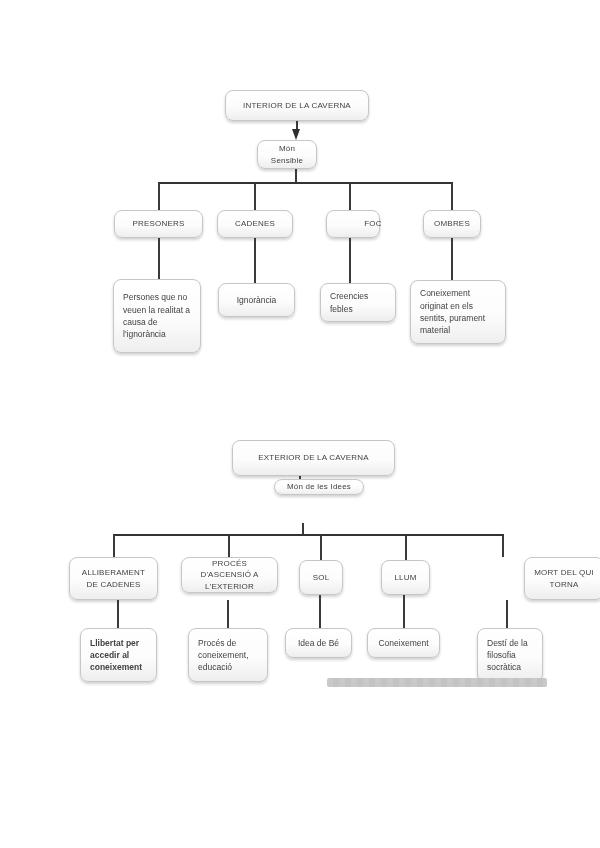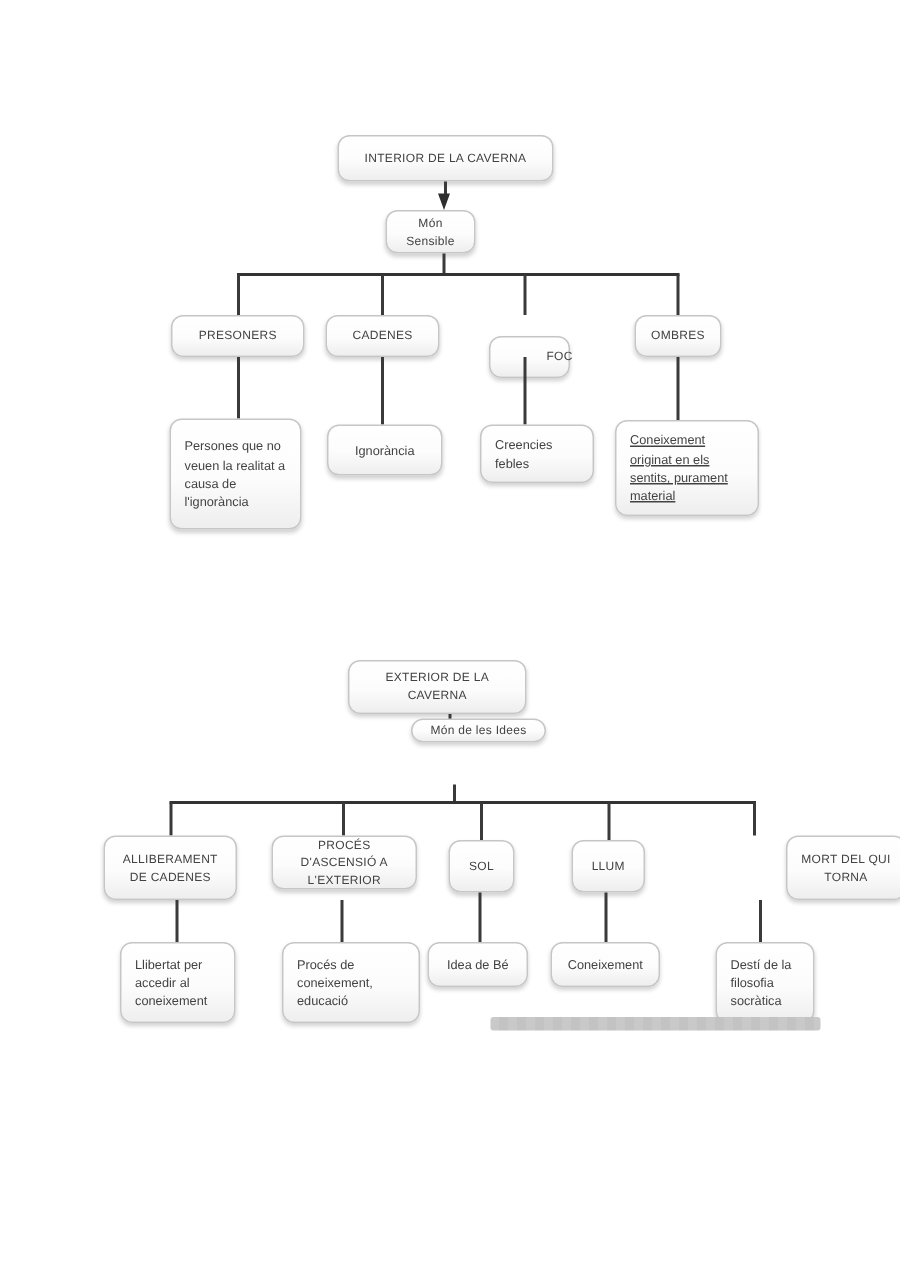--- a/index.html
+++ b/index.html
@@ -70,37 +70,37 @@
 
     <div class="v" style="left:295px; top:169px; height:14px;"></div>
     <div class="h" style="left:158px; top:182px; width:295px;"></div>
     <div class="v" style="left:158px; top:183px; height:27px;"></div>
     <div class="v" style="left:254px; top:183px; height:27px;"></div>
     <div class="v" style="left:349px; top:183px; height:27px;"></div>
     <div class="v" style="left:451px; top:183px; height:27px;"></div>
 
     <div class="node" style="left:114px; top:210px; width:89px; height:28px;">PRESONERS</div>
     <div class="node" style="left:217px; top:210px; width:76px; height:28px;">CADENES</div>
-    <div class="node" style="left:326px; top:224px; width:47px; height:28px;padding-left:46px;">FOC</div>
+    <div class="node" style="left:326px; top:210px; width:47px; height:28px;padding-left:46px;">FOC</div>
     <div class="node" style="left:423px; top:210px; width:58px; height:28px;">OMBRES</div>
 
     <div class="v" style="left:158px; top:238px; height:41px;"></div>
     <div class="v" style="left:254px; top:238px; height:45px;"></div>
     <div class="v" style="left:349px; top:238px; height:45px;"></div>
     <div class="v" style="left:451px; top:238px; height:42px;"></div>
 
     <div class="node detail ta-l" style="left:113px; top:279px; width:88px; height:74px;">Persones que no veuen la realitat a causa de l'ignorància</div>
     <div class="node detail" style="left:218px; top:283px; width:77px; height:34px;">Ignorància</div>
     <div class="node detail ta-l" style="left:320px; top:283px; width:76px; height:39px;">Creencies febles</div>
-    <div class="node detail ta-l" style="left:410px; top:280px; width:96px; height:64px;text-decoration:underline;">Coneixement originat en els sentits, purament material</div>
+    <div class="node detail ta-l" style="left:410px; top:280px; width:96px; height:64px;">Coneixement originat en els sentits, purament material</div>
   </div>
 
   <div>
 
-    <div class="node" style="left:232px; top:440px; width:119px; height:36px;">EXTERIOR DE LA CAVERNA</div>
+    <div class="node" style="left:232px; top:440px; width:163px; height:36px;">EXTERIOR DE LA CAVERNA</div>
 
     <div class="v" style="left:299px; top:476px; height:7px;"></div>
     <div class="arrowhead" style="left:295px; top:481px;"></div>
 
     <div class="node" style="left:258px; top:479px; width:90px; height:16px;margin-left:16px;">Món de les Idees</div>
 
     <div class="v" style="left:302px; top:523px; height:12px;"></div>
     <div class="h" style="left:113px; top:534px; width:391px;"></div>
     <div class="v" style="left:113px; top:535px; height:22px;"></div>
     <div class="v" style="left:228px; top:535px; height:22px;"></div>
@@ -113,22 +113,22 @@
     <div class="node" style="left:299px; top:560px; width:44px; height:35px;">SOL</div>
     <div class="node" style="left:381px; top:560px; width:49px; height:35px;">LLUM</div>
     <div class="node" style="left:488px; top:557px; width:80px; height:43px;margin-left:36px;">MORT DEL QUI TORNA</div>
 
     <div class="v" style="left:117px; top:600px; height:28px;"></div>
     <div class="v" style="left:227px; top:600px; height:28px;"></div>
     <div class="v" style="left:319px; top:595px; height:33px;"></div>
     <div class="v" style="left:403px; top:595px; height:33px;"></div>
     <div class="v" style="left:506px; top:600px; height:28px;"></div>
 
-    <div class="node detail ta-l" style="left:80px; top:628px; width:77px; height:54px;">Llibertat per accedir al coneixement</div>
-    <div class="node detail ta-l" style="left:188px; top:628px; width:92px; height:54px;">Procés de coneixement, educació</div>
+    <div class="node detail ta-l" style="left:80px; top:628px; width:77px; height:54px;font-weight:bold;">Llibertat per accedir al coneixement</div>
+    <div class="node detail ta-l" style="left:188px; top:628px; width:80px; height:54px;">Procés de coneixement, educació</div>
     <div class="node detail" style="left:285px; top:628px; width:67px; height:30px;">Idea de Bé</div>
     <div class="node detail" style="left:367px; top:628px; width:73px; height:30px;">Coneixement</div>
     <div class="node detail ta-l" style="left:477px; top:628px; width:66px; height:54px;">Destí de la filosofia socràtica</div>
 
     <div class="scrollbar" style="left:327px; top:678px; width:220px; height:9px;"></div>
   </div>
 
 </div>
 
 </body></html>

